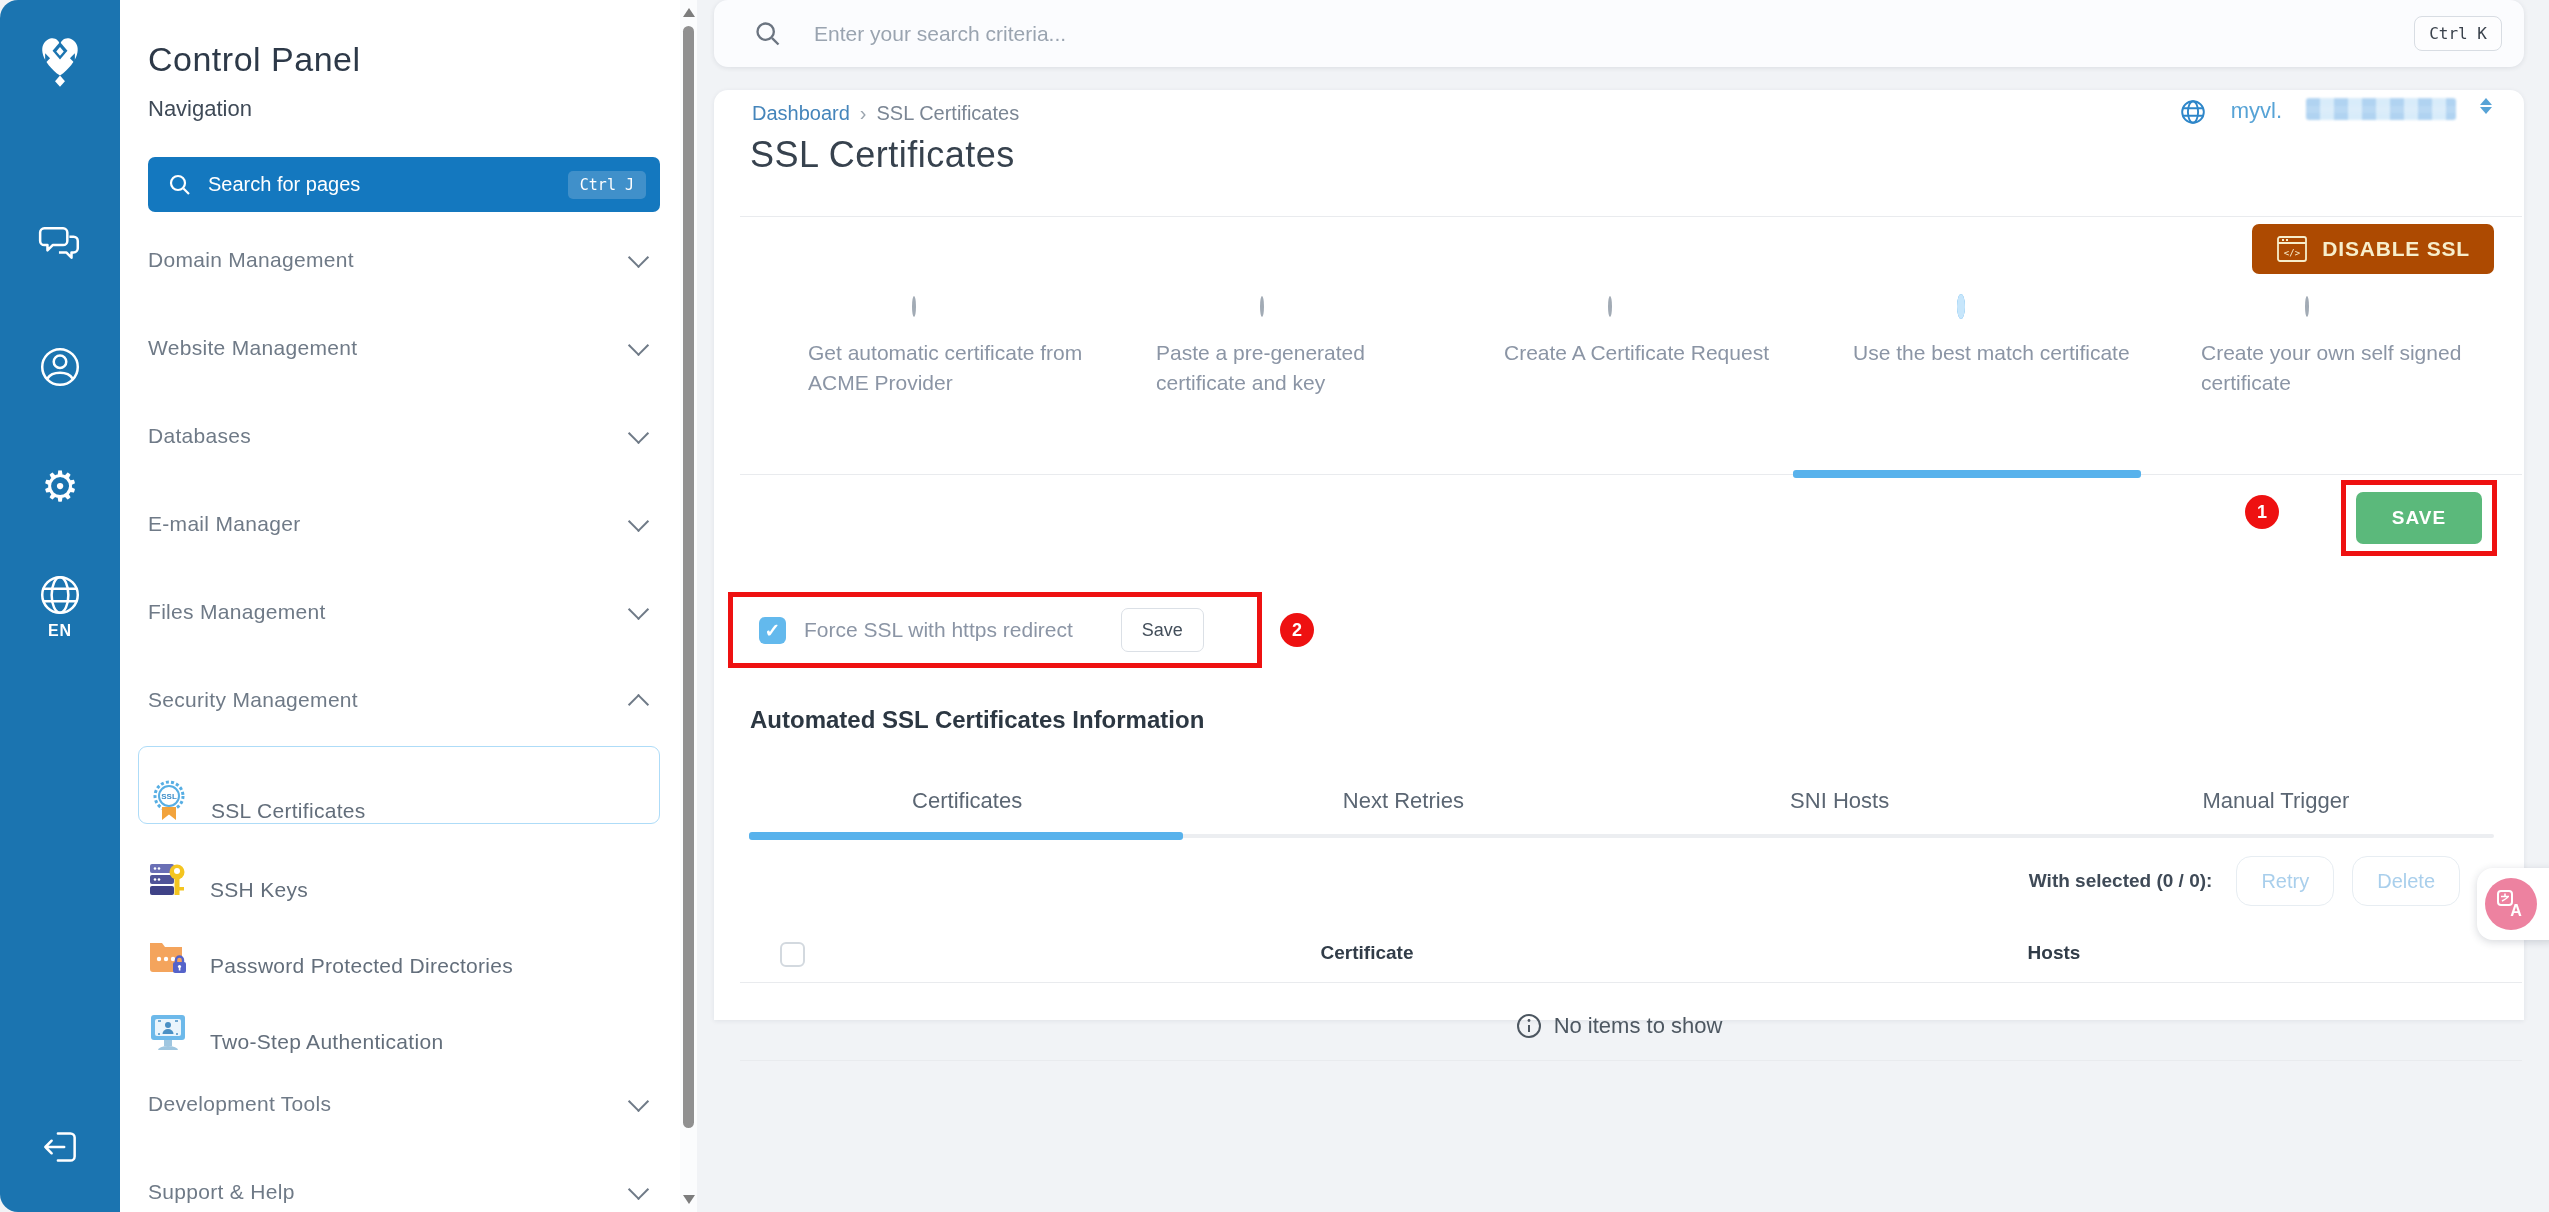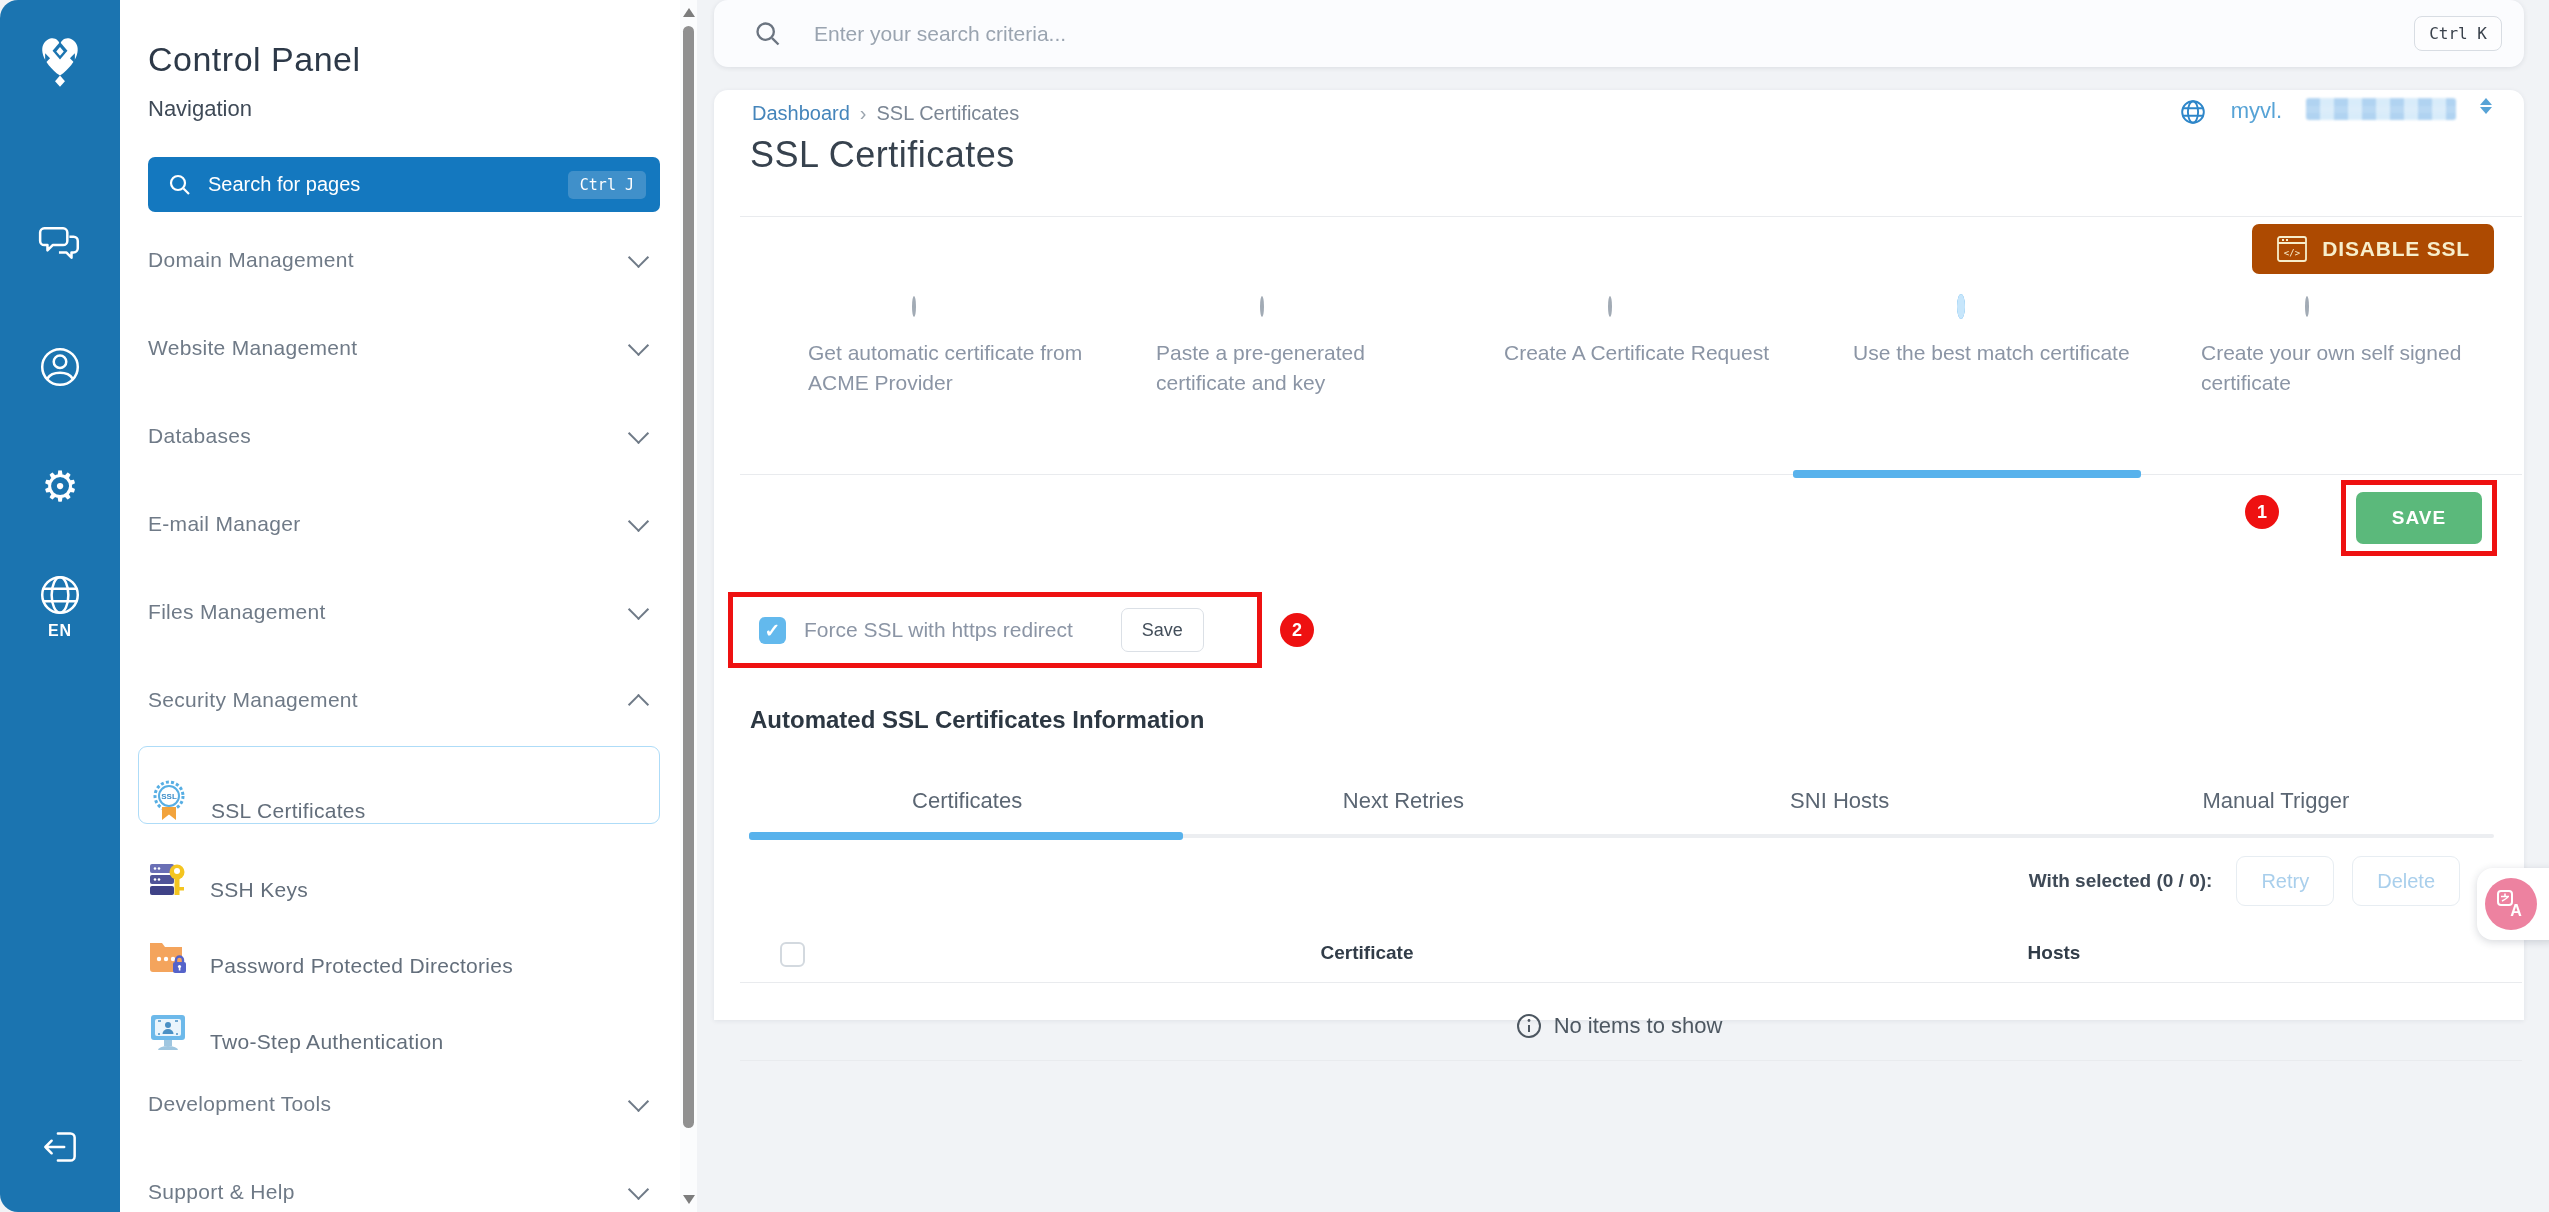--- a/index.html
+++ b/index.html
@@ -124,21 +124,21 @@
   .section-title { position:absolute; left:36px; top:616px; font-size:24px; font-weight:bold; color:#2c3742; }
 
   .tabs { position:absolute; left:35px; right:30px; top:690px; height:52px; display:flex; }
   .tab { flex:1; text-align:center; font-size:22px; color:#5b6673; cursor:pointer; padding-top:8px; }
   .tab-base { position:absolute; left:35px; right:30px; top:744px; height:4px; background:#eceef1; border-radius:2px; }
   .tab-indicator { position:absolute; left:35px; top:742px; width:434px; height:8px; background:#58b2ec; border-radius:3px; }
 
   .sel-row { position:absolute; right:64px; top:766px; height:50px; display:flex; align-items:center; gap:18px; }
   .sel-txt { font-size:19px; font-weight:bold; color:#3f4a57; margin-right:6px; }
   .ghost-btn { height:50px; padding:0 24px; background:#ffffff; border:1.5px solid #e7edf2;
-               border-radius:9px; color:#a9cfec; font-size:20px; cursor:default;
+               border-radius:15px; color:#a9cfec; font-size:20px; cursor:default;
                font-family:"Liberation Sans",sans-serif; }
 
   .thead { position:absolute; left:0; right:0; top:846px; height:40px; }
   .hcheck { position:absolute; left:66px; top:6px; width:25px; height:25px; border:2px solid #d3d9df;
             border-radius:6px; background:#fff; cursor:pointer; }
   .hcol { position:absolute; top:6px; font-size:19px; font-weight:bold; color:#313c48; transform:translateX(-50%); }
   .hc1 { left:653px; } .hc2 { left:1340px; }
 
   .empty-row { position:absolute; left:0; right:0; top:914px; height:44px; display:flex;
                align-items:center; justify-content:center; gap:12px; }

